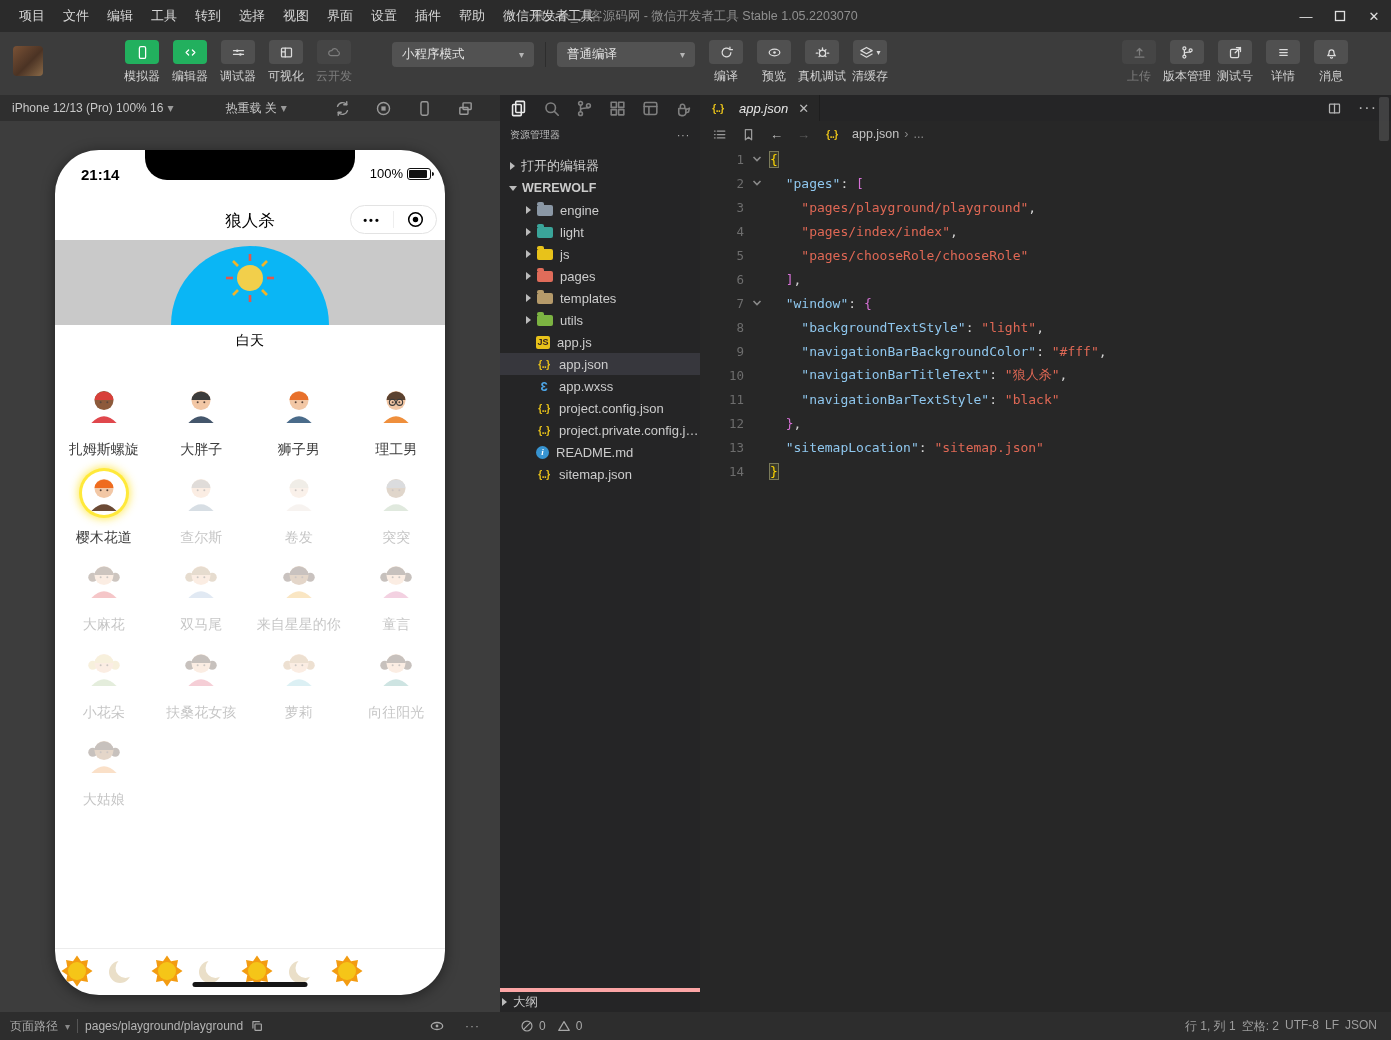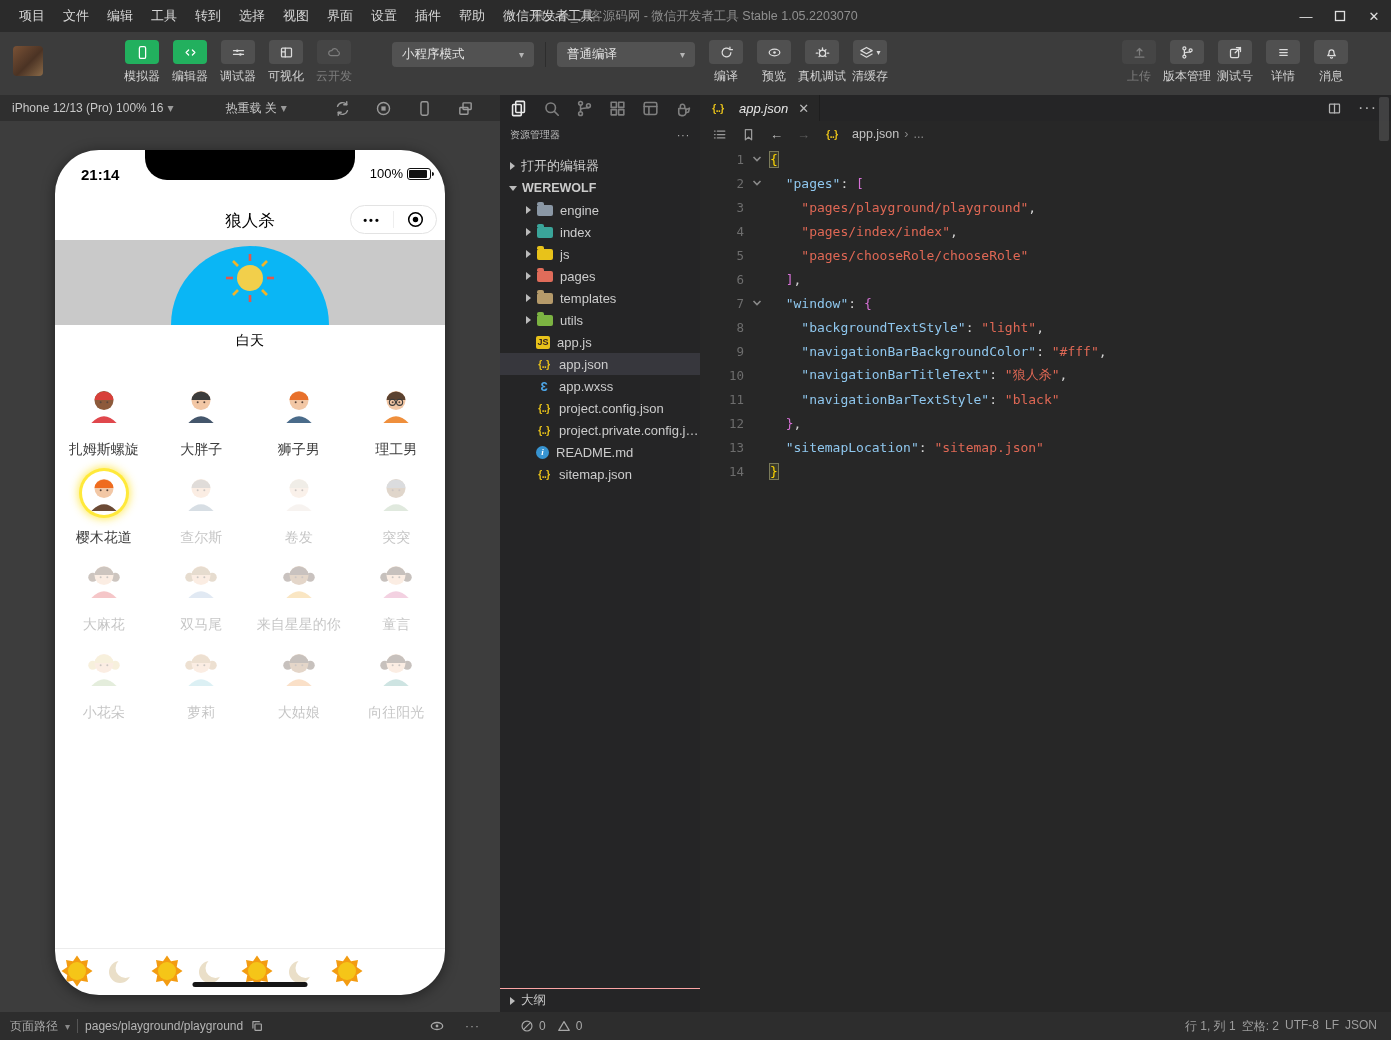--- a/index.html
+++ b/index.html
@@ -99,21 +99,21 @@
   .folder::before { content:""; position:absolute; left:0; top:-3px; width:7px; height:3px;
     background:inherit; border-radius:2px 2px 0 0; }
   .fi { width:16px; height:14px; margin-right:7px; flex:none; display:flex; align-items:center;
     justify-content:center; font-size:9px; font-weight:bold; }
   .fi-js { background:#e8c21a; color:#322; border-radius:2px; width:14px; height:13px; }
   .fi-json { color:#e8c21a; font-size:10px; letter-spacing:-.5px; }
   .fi-wxss { color:#4da6e8; font-size:13px; transform:scaleX(-1); font-weight:bold; }
   .fi-info { background:#3794d1; color:#fff; border-radius:50%; width:13px; height:13px;
     font-family:"Liberation Serif",serif; font-style:italic; }
   .outline-row { position:absolute; left:0; right:0; bottom:0; height:24px; display:flex;
-    align-items:center; padding-left:8px; font-size:12.5px; color:#c7c7c7; border-top:1px solid #fca5a5; }
+    align-items:center; font-size:12.5px; color:#c7c7c7; border-top:4px solid #fca5a5; }
 
   
   .editor { position:absolute; left:700px; top:95px; right:0; bottom:28px; background:#272727; }
   .tabbar { position:absolute; left:0; top:0; right:0; height:26px; background:#252526; display:flex; }
   .tab { display:flex; align-items:center; gap:6px; padding:0 10px; background:#272727;
     border-right:1px solid #1e1e1e; color:#e6e6e6; font-size:13px; font-style:italic; }
   .tab .fi-json { font-style:normal; }
   .tab-close { font-style:normal; color:#bbb; font-size:13px; margin-left:4px; }
   .tabbar-right { margin-left:auto; display:flex; align-items:center; gap:16px; padding-right:14px; color:#b5b5b5; }
   .crumbbar { position:absolute; left:0; top:26px; right:0; height:26px; display:flex; align-items:center;
@@ -552,58 +552,72 @@
                 <path d="M9.5 14.5 a10.5 9.5 0 0 1 21 0 z" fill="#e8d08f"></path>
                 <circle cx="16.3" cy="17" r="1.1" fill="#5a463c"></circle>
                 <circle cx="23.7" cy="17" r="1.1" fill="#5a463c"></circle>
               </svg>
             </div>
             <div class="char-name">小花朵</div>
           </div>
           <div class="char-cell faded">
             <div class="av-wrap">
               <svg viewBox="0 0 40 40" width="36" height="36">
+                <circle cx="7.5" cy="17" r="5" fill="#4a3528"></circle>
+                <circle cx="32.5" cy="17" r="5" fill="#4a3528"></circle>
+                <path d="M6 40 Q20 25 34 40 Z" fill="#e0607a"></path>
+                <circle cx="20" cy="15" r="10.5" fill="#f2c7a5"></circle>
+                <path d="M9.5 14.5 a10.5 9.5 0 0 1 21 0 z" fill="#4a3528"></path>
+                <circle cx="16.3" cy="17" r="1.1" fill="#5a463c"></circle>
+                <circle cx="23.7" cy="17" r="1.1" fill="#5a463c"></circle>
+              </svg>
+            </div>
+            <div class="char-name">扶桑花女孩</div>
+          </div>
+          <div class="char-cell faded">
+            <div class="av-wrap">
+              <svg viewBox="0 0 40 40" width="36" height="36">
                 <circle cx="7.5" cy="17" r="5" fill="#c79a6b"></circle>
                 <circle cx="32.5" cy="17" r="5" fill="#c79a6b"></circle>
                 <path d="M6 40 Q20 25 34 40 Z" fill="#8fd0dd"></path>
                 <circle cx="20" cy="15" r="10.5" fill="#f2c7a5"></circle>
                 <path d="M9.5 14.5 a10.5 9.5 0 0 1 21 0 z" fill="#c79a6b"></path>
                 <circle cx="16.3" cy="17" r="1.1" fill="#5a463c"></circle>
                 <circle cx="23.7" cy="17" r="1.1" fill="#5a463c"></circle>
               </svg>
             </div>
             <div class="char-name">萝莉</div>
+          </div>
+          <div class="char-cell faded">
+            <div class="av-wrap">
+              <svg viewBox="0 0 40 40" width="36" height="36">
+                <circle cx="7.5" cy="17" r="5" fill="#4a3528"></circle>
+                <circle cx="32.5" cy="17" r="5" fill="#4a3528"></circle>
+                <path d="M6 40 Q20 25 34 40 Z" fill="#5fa8a0"></path>
+                <circle cx="20" cy="15" r="10.5" fill="#f2c7a5"></circle>
+                <path d="M9.5 14.5 a10.5 9.5 0 0 1 21 0 z" fill="#4a3528"></path>
+                <circle cx="16.3" cy="17" r="1.1" fill="#5a463c"></circle>
+                <circle cx="23.7" cy="17" r="1.1" fill="#5a463c"></circle>
+              </svg>
+            </div>
+            <div class="char-name">向往阳光</div>
           </div>
           <div class="char-cell faded">
             <div class="av-wrap">
               <svg viewBox="0 0 40 40" width="36" height="36">
                 <circle cx="7.5" cy="17" r="5" fill="#4a3528"></circle>
                 <circle cx="32.5" cy="17" r="5" fill="#4a3528"></circle>
                 <path d="M6 40 Q20 25 34 40 Z" fill="#ef9a4c"></path>
                 <circle cx="20" cy="15" r="10.5" fill="#a87a50"></circle>
                 <path d="M9.5 14.5 a10.5 9.5 0 0 1 21 0 z" fill="#4a3528"></path>
                 <circle cx="16.3" cy="17" r="1.1" fill="#5a463c"></circle>
                 <circle cx="23.7" cy="17" r="1.1" fill="#5a463c"></circle>
               </svg>
             </div>
             <div class="char-name">大姑娘</div>
-          </div>
-          <div class="char-cell faded">
-            <div class="av-wrap">
-              <svg viewBox="0 0 40 40" width="36" height="36">
-                <circle cx="7.5" cy="17" r="5" fill="#4a3528"></circle>
-                <circle cx="32.5" cy="17" r="5" fill="#4a3528"></circle>
-                <path d="M6 40 Q20 25 34 40 Z" fill="#5fa8a0"></path>
-                <circle cx="20" cy="15" r="10.5" fill="#f2c7a5"></circle>
-                <path d="M9.5 14.5 a10.5 9.5 0 0 1 21 0 z" fill="#4a3528"></path>
-                <circle cx="16.3" cy="17" r="1.1" fill="#5a463c"></circle>
-                <circle cx="23.7" cy="17" r="1.1" fill="#5a463c"></circle>
-              </svg>
-            </div>
-            <div class="char-name">向往阳光</div>
           </div>
         </div>
       <div class="ph-divider"></div>
       <div class="cycle-row">
           <span>
             <svg width="32" height="32" viewBox="0 0 32 32">
               <polygon points="31.5,16.0 25.7,20.0 27.0,27.0 20.0,25.7 16.0,31.5 12.0,25.7 5.0,27.0 6.3,20.0 0.5,16.0 6.3,12.0 5.0,5.0 12.0,6.3 16.0,0.5 20.0,6.3 27.0,5.0 25.7,12.0 " fill="#f39c12"></polygon>
               <circle cx="16" cy="16" r="9" fill="#f5c518"></circle>
             </svg>
           </span>
@@ -705,21 +719,21 @@
           <span class="tlabel">WEREWOLF</span>
         </div>
         <div class="trow indent1">
           <span class="tri-r"></span>
           <span class="folder" style="background:#8a97a5"></span>
           <span class="tlabel">engine</span>
         </div>
         <div class="trow indent1">
           <span class="tri-r"></span>
           <span class="folder" style="background:#3aa59a"></span>
-          <span class="tlabel">index</span>
+          <span class="tlabel">light</span>
         </div>
         <div class="trow indent1">
           <span class="tri-r"></span>
           <span class="folder" style="background:#e8c21a"></span>
           <span class="tlabel">js</span>
         </div>
         <div class="trow indent1">
           <span class="tri-r"></span>
           <span class="folder" style="background:#e06c5a"></span>
           <span class="tlabel">pages</span>

